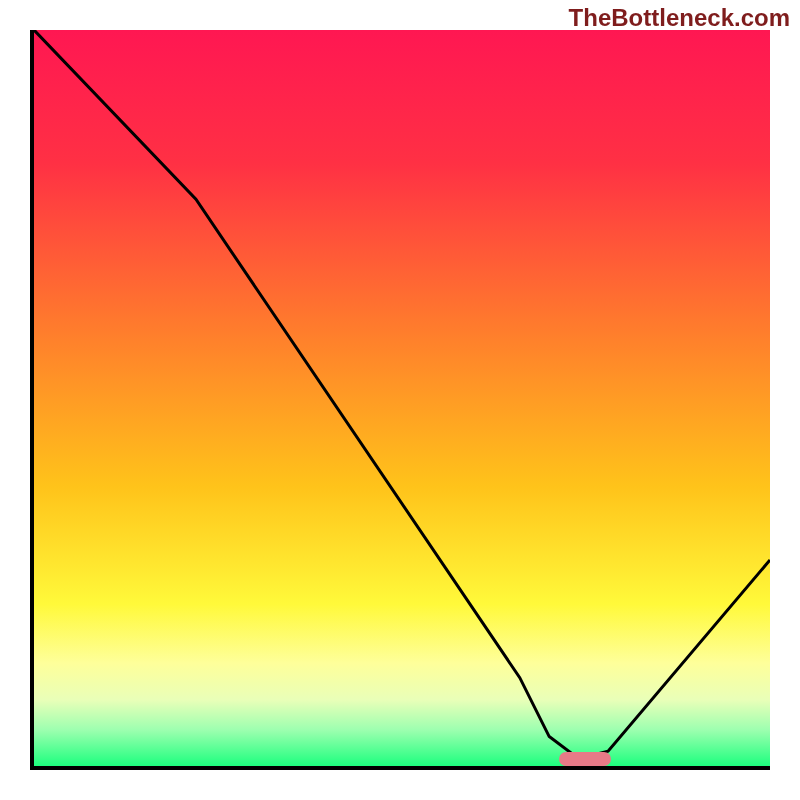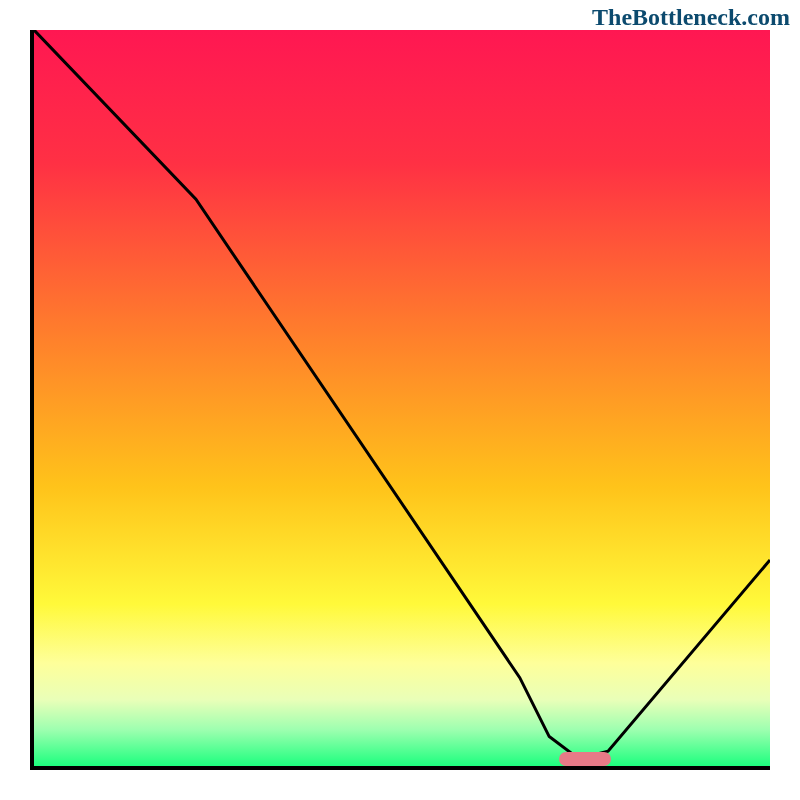--- a/index.html
+++ b/index.html
@@ -6,24 +6,24 @@
   html, body { width: 800px; height: 800px; overflow: hidden; background: #fff; }
   .chart-container {
     position: relative;
     width: 800px;
     height: 800px;
   }
   .watermark {
     position: absolute;
     top: 4px;
     right: 10px;
-    font-family: Liberation Serif, serif;
+    font-family: Liberation Sans, sans-serif;
     font-size: 24px;
     font-weight: bold;
-    color: #0c4a6e;
+    color: #7f1d1d;
     z-index: 10;
   }
   .plot-area {
     position: absolute;
     top: 30px;
     left: 30px;
     width: 740px;
     height: 740px;
     border-left: 4px solid #000;
     border-bottom: 4px solid #000;

